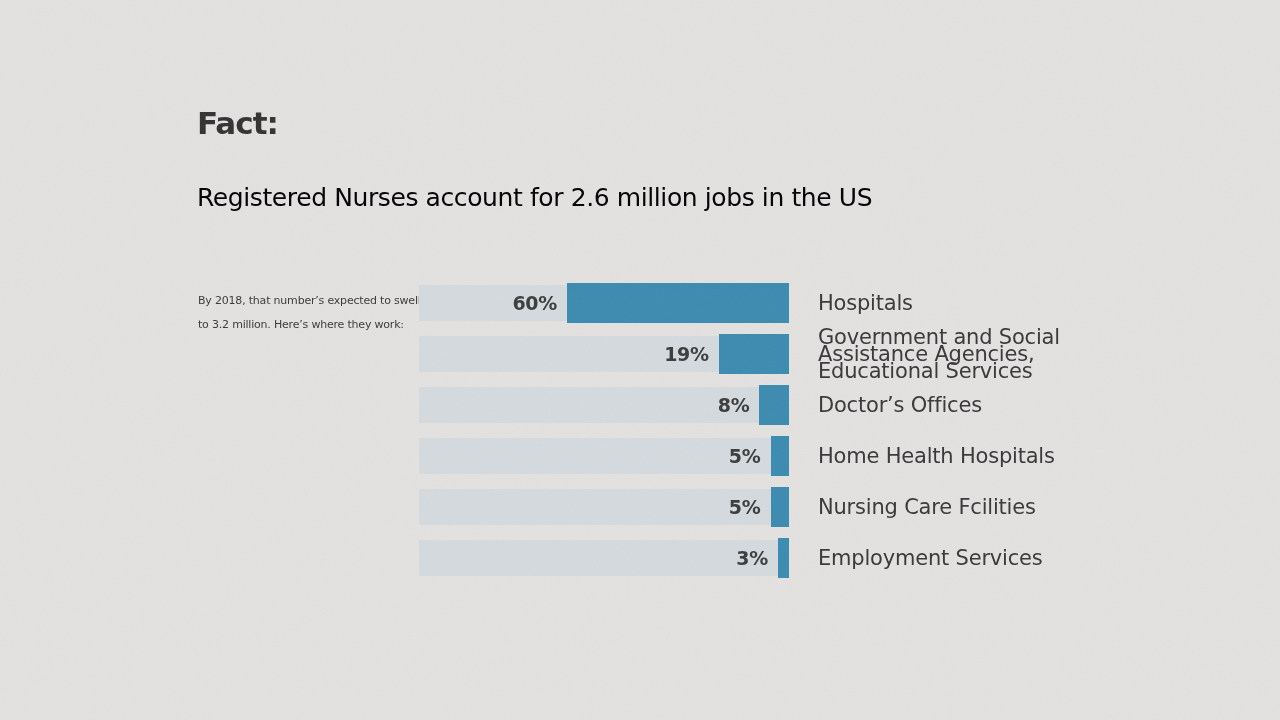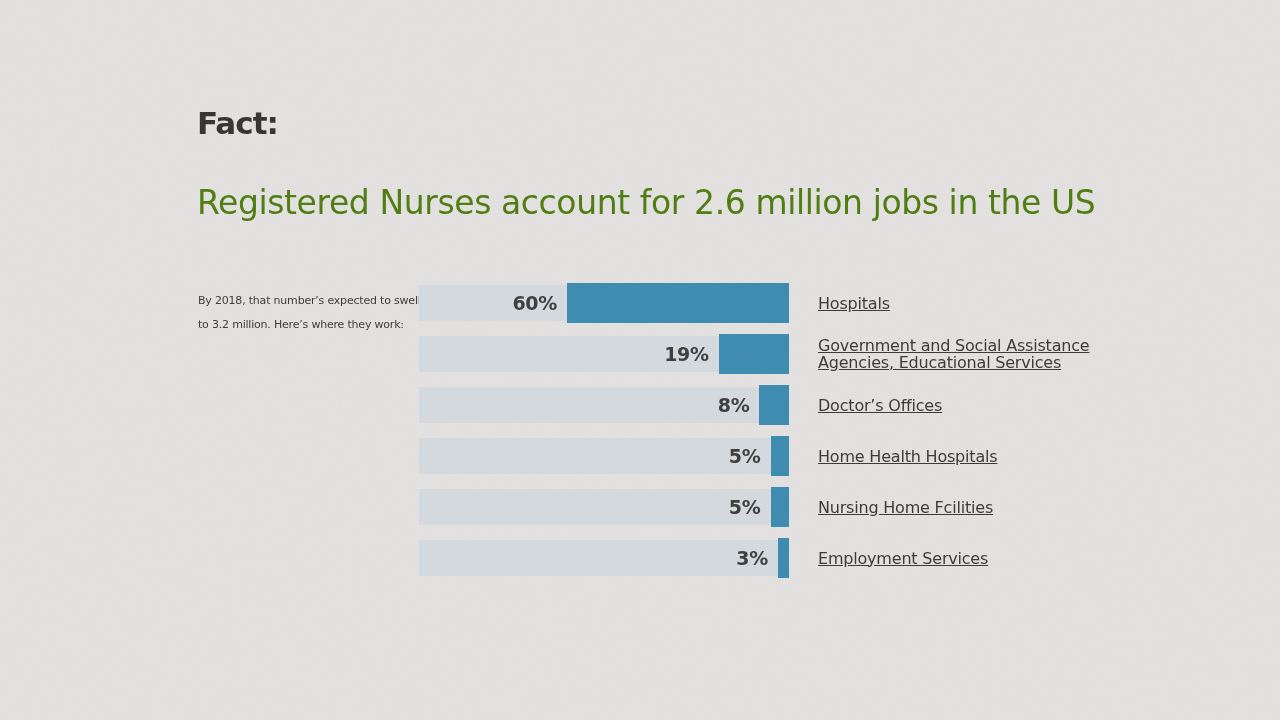--- a/index.html
+++ b/index.html
@@ -34,23 +34,23 @@
     font-size: 31px;
     font-weight: bold;
     letter-spacing: -1px;
     color: #323232;
     line-height: 1.1;
   }
   .subtitle {
     position: absolute;
     left: 197px;
     top: 184px;
-    font-size: 33px;
+    font-size: 25px;
     letter-spacing: -0.4px;
-    color: #4d7c0f;
+    color: #000000;
     line-height: 1.15;
   }
   .intro {
     position: absolute;
     left: 198px;
     top: 289px;
     width: 232px;
     font-size: 11px;
     letter-spacing: -0.2px;
     line-height: 24px;
@@ -94,25 +94,24 @@
     position: absolute;
     left: 818px;
     top: 285px;
     width: 300px;
   }
   .category-label {
     height: 36px;
     margin-bottom: 15px;
     display: flex;
     align-items: center;
-    font-size: 16px;
+    font-size: 21px;
     letter-spacing: -0.2px;
     line-height: 17px;
     color: var(--label-text, #383838);
-    text-decoration: underline;
   }
 </style>
 </head>
 <body>
 
 <div class="stage">
 
   <div class="title">Fact:</div>
 
   <div class="subtitle">Registered Nurses account for 2.6 million jobs in the US</div>
@@ -156,21 +155,21 @@
         </div>
         <span class="bar-value" style="right: calc(3% + 10px);">3%</span>
       </div>
     </div>
 
   <div class="cats" id="cats">
       <div class="category-label">Hospitals</div>
       <div class="category-label">Government and Social Assistance Agencies, Educational Services</div>
       <div class="category-label">Doctor’s Offices</div>
       <div class="category-label">Home Health Hospitals</div>
-      <div class="category-label">Nursing Home Fcilities</div>
+      <div class="category-label">Nursing Care Fcilities</div>
       <div class="category-label">Employment Services</div>
     </div>
 
   <svg class="grain" xmlns="http://www.w3.org/2000/svg">
     <filter id="noiseFilter">
       <feTurbulence type="fractalNoise" baseFrequency="0.85" numOctaves="2" stitchTiles="stitch"></feTurbulence>
       <feColorMatrix type="saturate" values="0"></feColorMatrix>
       <feComponentTransfer>
         <feFuncA type="linear" slope="0.18" intercept="0"></feFuncA>
       </feComponentTransfer>

